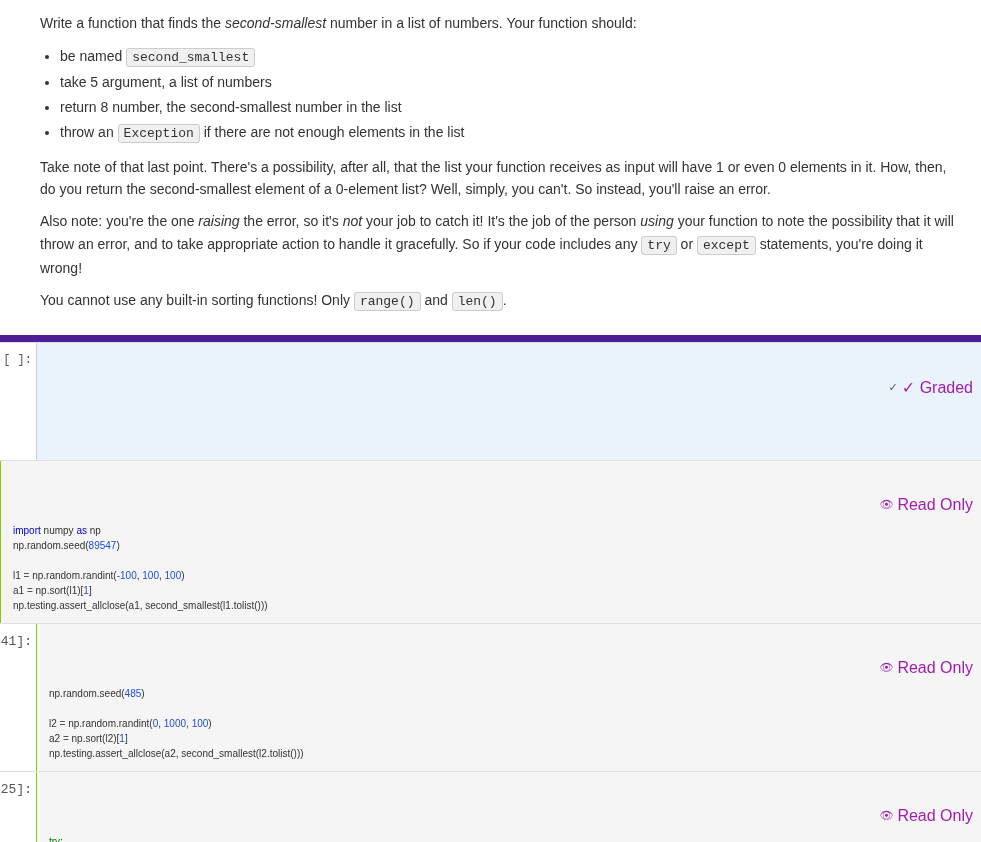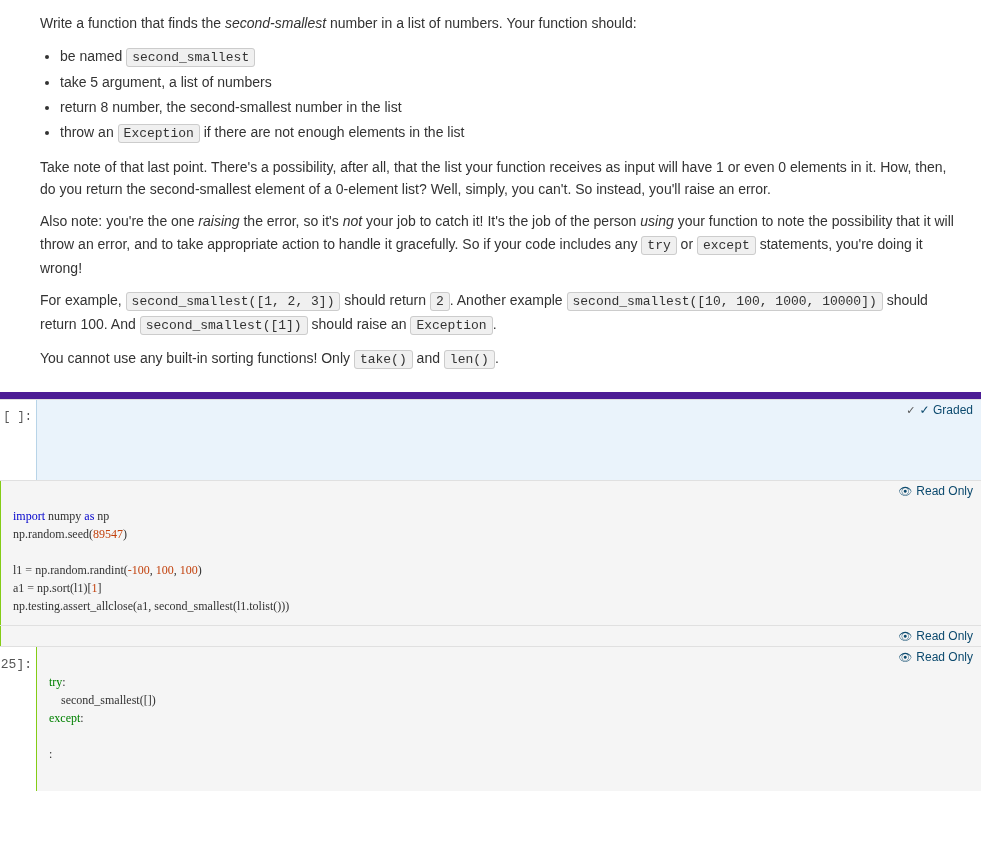--- a/index.html
+++ b/index.html
@@ -65,39 +65,40 @@
       background: #f5f5f5;
       border-left: 1px solid #84cc16;
     }
     .cell-header {
       display: flex;
       justify-content: flex-end;
       padding: 3px 8px;
       background: #f5f5f5;
     }
     .read-only-badge, .graded-badge {
-      font-size: 12px;
-      color: #0c4a6e;
+      font-size: 16px;
+      color: #a21caf;
       display: flex;
       align-items: center;
       gap: 4px;
+      margin-top: 32px;
     }
     .read-only-badge::before {
       content: '👁';
       font-size: 11px;
     }
     .graded-badge::before {
       content: '✓';
       font-size: 11px;
       color: #555;
     }
     .cell-code {
       padding: 6px 4px 10px 12px;
-      font-family: Liberation Serif, serif;
-      font-size: 12px;
+      font-family: Liberation Sans, sans-serif;
+      font-size: 10px;
       line-height: 1.5;
       white-space: pre;
       background: #f5f5f5;
     }
     
     .cell-empty {
       background: #eaf3fb;
     }
     .cell-empty .cell-content {
       background: #eaf3fb;
@@ -106,21 +107,21 @@
     .cell-empty .cell-header {
       background: #eaf3fb;
     }
     .cell-empty .cell-code {
       background: #eaf3fb;
       min-height: 60px;
     }
     
     .kw { color: #008000; font-weight: normal; } 
     .kw-blue { color: #0000cc; }
-    .num { color: #c2410c; }
+    .num { color: #1d4ed8; }
   </style>
 </head>
 <body>
 
 <div class="page-container">
 
   <div class="instructions-area">
     <p>
       Write a function that finds the <em>second-smallest</em> number in a list of numbers. Your function should:
     </p>
@@ -130,24 +131,21 @@
       <li>return 8 number, the second-smallest number in the list</li>
       <li>throw an <code class="inline">Exception</code> if there are not enough elements in the list</li>
     </ul>
     <p>
       Take note of that last point. There's a possibility, after all, that the list your function receives as input will have 1 or even 0 elements in it. How, then, do you return the second-smallest element of a 0-element list? Well, simply, you can't. So instead, you'll raise an error.
     </p>
     <p>
       Also note: you're the one <em>raising</em> the error, so it's <em>not</em> your job to catch it! It's the job of the person <em>using</em> your function to note the possibility that it will throw an error, and to take appropriate action to handle it gracefully. So if your code includes any <code class="inline">try</code> or <code class="inline">except</code> statements, you're doing it wrong!
     </p>
     <p>
-      For example, <code class="inline">second_smallest([1, 2, 3])</code> should return <code class="inline">2</code>. Another example <code class="inline">second_smallest([10, 100, 1000, 10000])</code> should return 100. And <code class="inline">second_smallest([1])</code> should raise an <code class="inline">Exception</code>.
-    </p>
-    <p>
-      You cannot use any built-in sorting functions! Only <code class="inline">take()</code> and <code class="inline">len()</code>.
+      You cannot use any built-in sorting functions! Only <code class="inline">range()</code> and <code class="inline">len()</code>.
     </p>
   </div>
 
   <div class="notebook-cell cell-empty">
     <div class="cell-gutter">
       <span style="color:#555; font-size:12px;">[ ]:</span>
     </div>
     <div class="cell-content">
       <div class="cell-header">
         <span class="graded-badge">✓ Graded</span>
@@ -164,24 +162,32 @@
       <div class="cell-code"><span class="kw-blue">import</span> numpy <span class="kw-blue">as</span> np
 np.random.seed(<span class="num">89547</span>)
 
 l1 <span style="color:#555">=</span> np.random.randint(<span class="num">-100</span>, <span class="num">100</span>, <span class="num">100</span>)
 a1 <span style="color:#555">=</span> np.sort(l1)[<span class="num">1</span>]
 np.testing.assert_allclose(a1, second_smallest(l1.tolist()))</div>
     </div>
   </div>
 
   <div class="notebook-cell">
+    <div class="cell-gutter">
+      <span>41]:</span>
+    </div>
     <div class="cell-content">
       <div class="cell-header">
         <span class="read-only-badge">Read Only</span>
       </div>
+      <div class="cell-code">np.random.seed(<span class="num">485</span>)
+
+l2 <span style="color:#555">=</span> np.random.randint(<span class="num">0</span>, <span class="num">1000</span>, <span class="num">100</span>)
+a2 <span style="color:#555">=</span> np.sort(l2)[<span class="num">1</span>]
+np.testing.assert_allclose(a2, second_smallest(l2.tolist()))</div>
     </div>
   </div>
 
   <div class="notebook-cell">
     <div class="cell-gutter">
       <span>25]:</span>
     </div>
     <div class="cell-content">
       <div class="cell-header">
         <span class="read-only-badge">Read Only</span>

